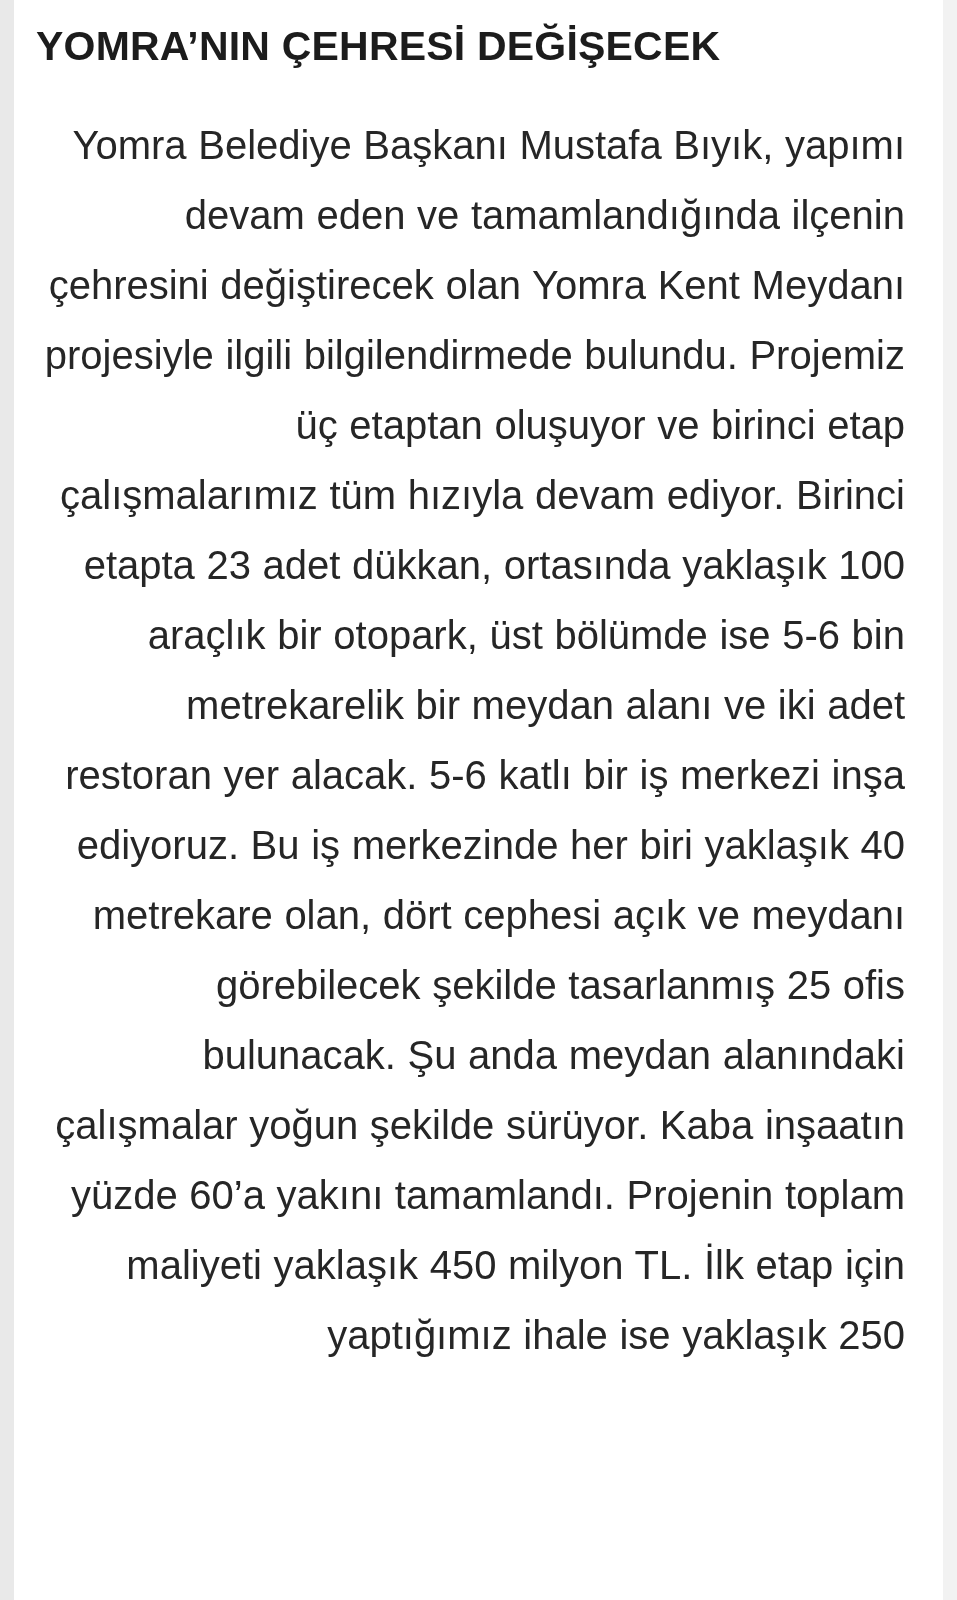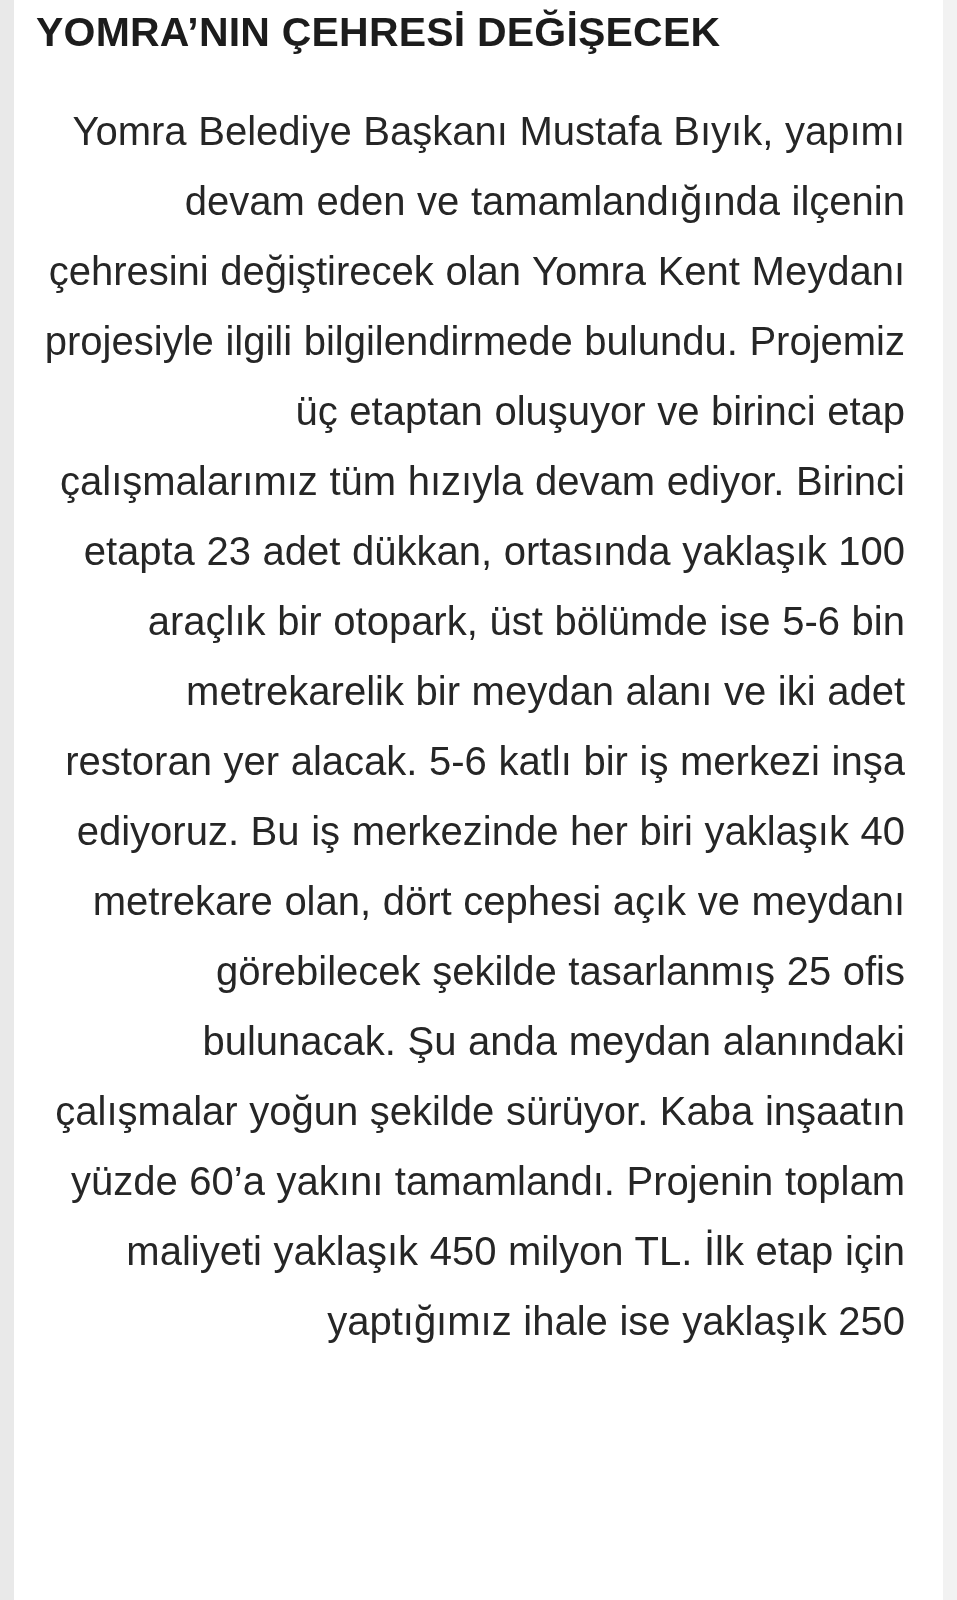--- a/index.html
+++ b/index.html
@@ -33,21 +33,21 @@
     width: 957px;
     padding: 8px 52px 0 36px;
     box-sizing: border-box;
   }
 
   .headline {
     font-size: 41px;
     line-height: 1.18;
     font-weight: bold;
     letter-spacing: 0.2px;
-    margin: 0 0 36px 0;
+    margin: 14px 0 36px 0;
     color: #1c1c1c;
   }
 
   .body-text {
     font-size: 40px;
     line-height: 70px;
     font-weight: normal;
     color: #262626;
     text-align: right;
     word-spacing: 0.5px;

